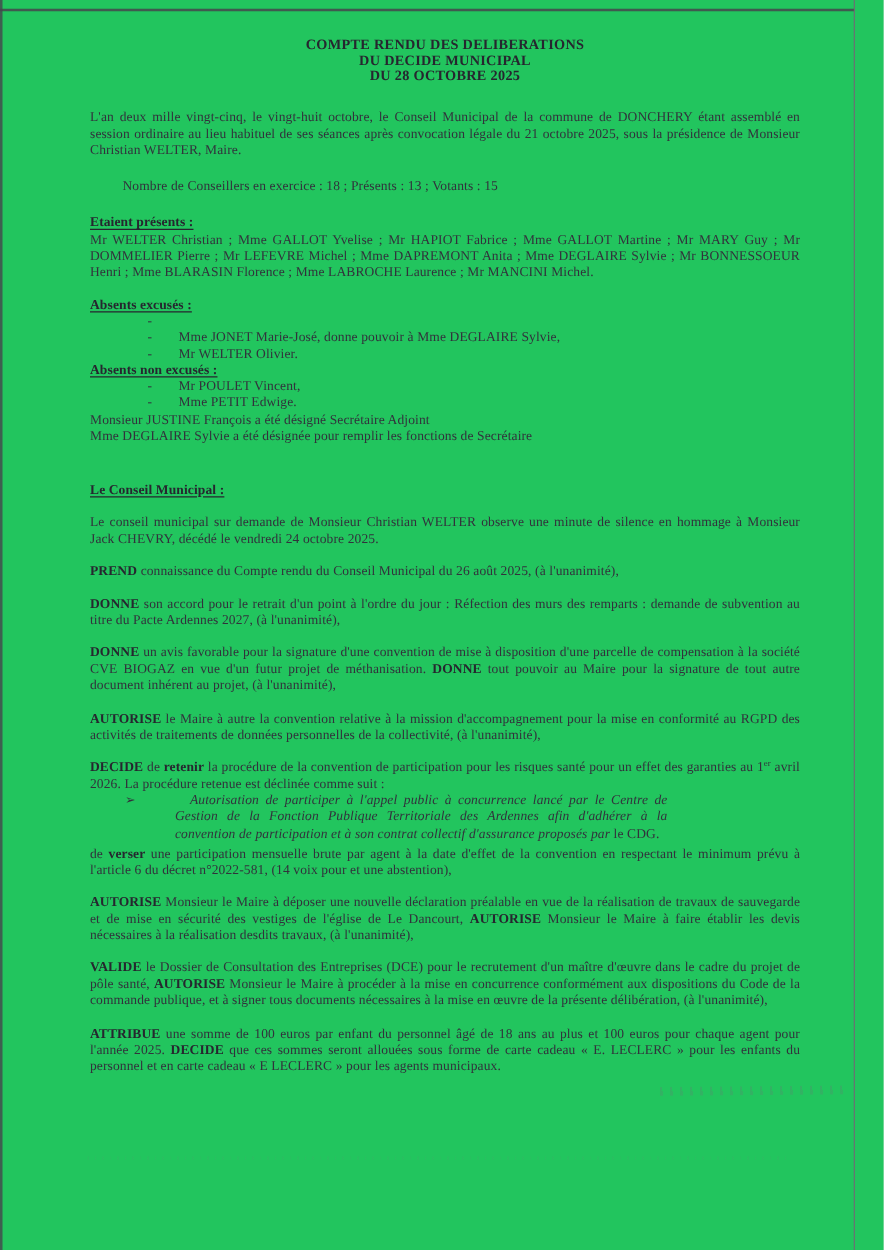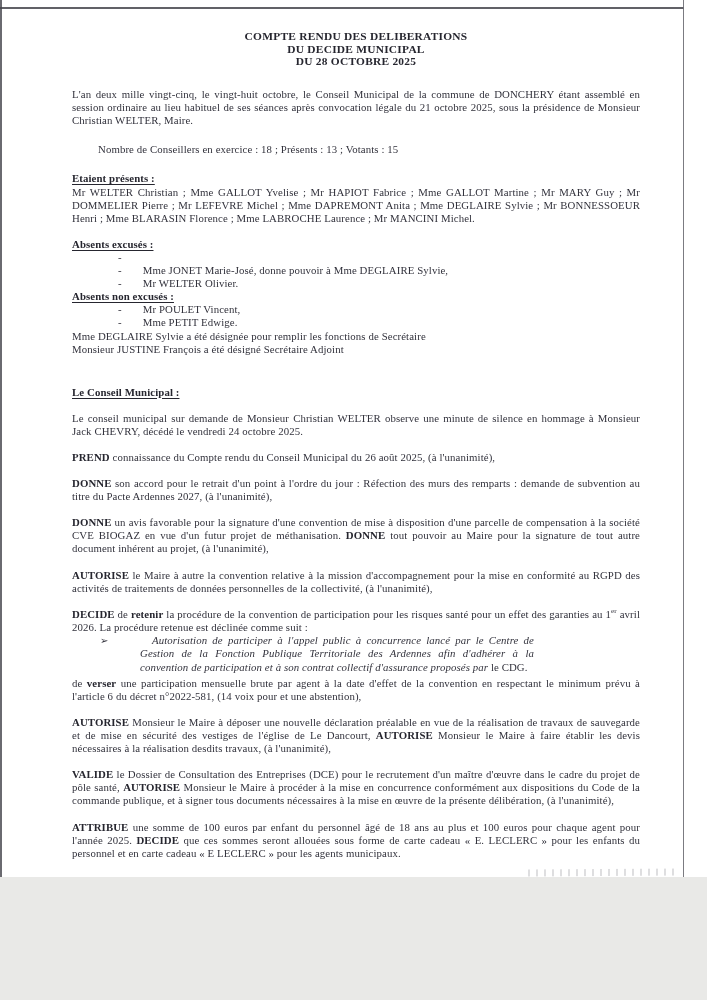--- a/index.html
+++ b/index.html
@@ -1,19 +1,19 @@
 <!DOCTYPE html>
 <html lang="fr"><head>
 <meta charset="utf-8">
 <style>
   html,body{margin:0;padding:0;background:#e9e9e7;}
   .page{
     position:relative;
-    width:707px;height:877px;
-    background:#ffffff;
+    width:707px;height:1000px;
+    background:#22c55e;
     box-sizing:border-box;
     padding:30px 67px 0 72px;
     overflow:hidden;
     font-family:"Liberation Serif","DejaVu Serif",serif;
     font-size:10.8px;
     line-height:13.1px;
     color:#32323c;
     letter-spacing:0.1px;
   }
   
@@ -93,22 +93,22 @@
       </div>
       <div class="blk h" style="margin-top: 0px;"><span class="hu">Absents non excusés :</span></div>
       <div class="blk li" style="margin-top: 0px;">
         <span class="dash">-</span>
         <span class="litx"><span>Mr POULET Vincent,</span></span>
       </div>
       <div class="blk li" style="margin-top: 0px;">
         <span class="dash">-</span>
         <span class="litx"><span>Mme PETIT Edwige.</span></span>
       </div>
+      <div class="blk p" style="margin-top: 0px;"><span>Monsieur JUSTINE François a été désigné Secrétaire Adjoint</span></div>
       <div class="blk p" style="margin-top: 0px;"><span>Mme DEGLAIRE Sylvie a été désignée pour remplir les fonctions de Secrétaire</span></div>
-      <div class="blk p" style="margin-top: 0px;"><span>Monsieur JUSTINE François a été désigné Secrétaire Adjoint</span></div>
       <div class="blk h" style="margin-top: 30px;"><span class="hu">Le Conseil Municipal :</span></div>
       <div class="blk p" style="margin-top: 13px;"><span>Le conseil municipal sur demande de Monsieur Christian WELTER observe une minute de silence en hommage à Monsieur Jack CHEVRY, décédé le vendredi 24 octobre 2025.</span></div>
       <div class="blk p" style="margin-top: 13px;"><span class="b">PREND</span><span> connaissance du Compte rendu du Conseil Municipal du 26 août 2025, (à l'unanimité),</span></div>
       <div class="blk p" style="margin-top: 13px;"><span class="b">DONNE</span><span> son accord pour le retrait d'un point à l'ordre du jour : Réfection des murs des remparts : demande de subvention au titre du Pacte Ardennes 2027, (à l'unanimité),</span></div>
       <div class="blk p" style="margin-top: 13px;"><span class="b">DONNE</span><span> un avis favorable pour la signature d'une convention de mise à disposition d'une parcelle de compensation à la société CVE BIOGAZ en vue d'un futur projet de méthanisation. </span><span class="b">DONNE</span><span> tout pouvoir au Maire pour la signature de tout autre document inhérent au projet, (à l'unanimité),</span></div>
       <div class="blk p" style="margin-top: 13px;"><span class="b">AUTORISE</span><span> le Maire à autre la convention relative à la mission d'accompagnement pour la mise en conformité au RGPD des activités de traitements de données personnelles de la collectivité, (à l'unanimité),</span></div>
       <div class="blk p" style="margin-top: 13px;"><span class="b">DECIDE</span><span> de </span><span class="b">retenir</span><span> la procédure de la convention de participation pour les risques santé pour un effet des garanties au 1</span><span class="sup">er</span><span> avril 2026. La procédure retenue est déclinée comme suit :</span></div>
       <div class="blk arrow" style="margin-top: 0px;">
         <span class="arrow-glyph">➢</span>
         <div class="arrow-text"><span class="i">Autorisation de participer à l'appel public à concurrence lancé par le Centre de Gestion de la Fonction Publique Territoriale des Ardennes afin d'adhérer à la convention de participation et à son contrat collectif d'assurance proposés par</span><span> le CDG.</span></div>

